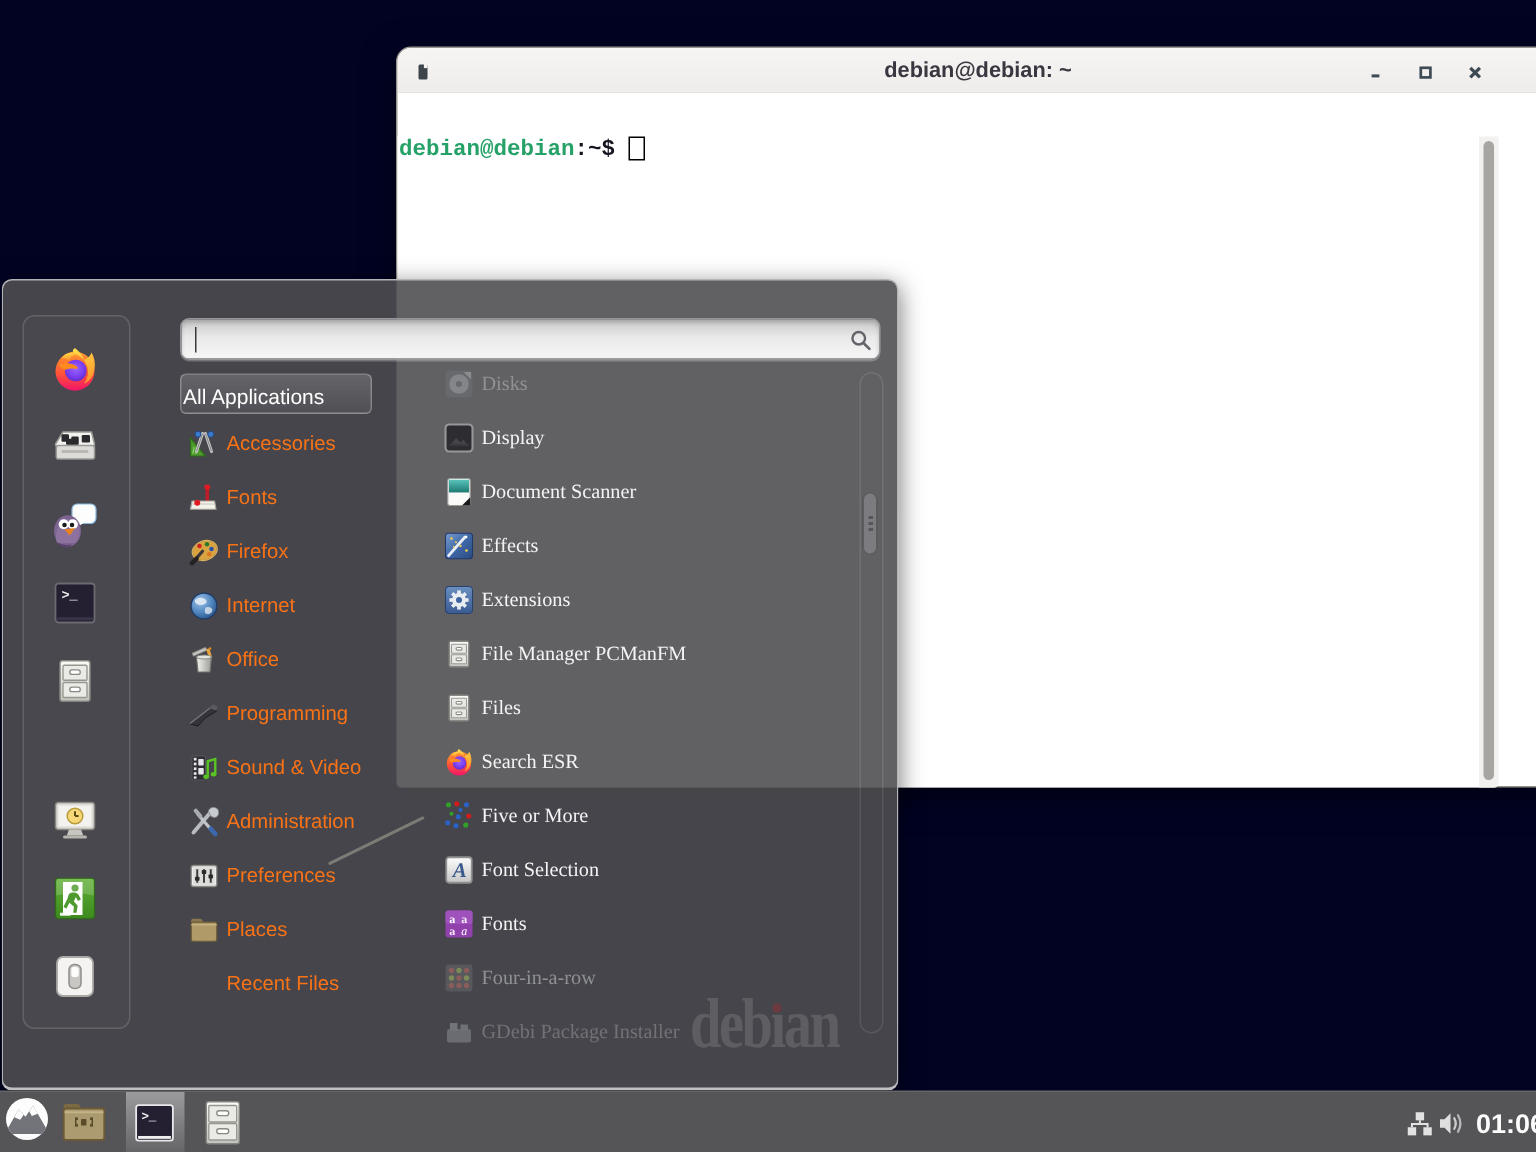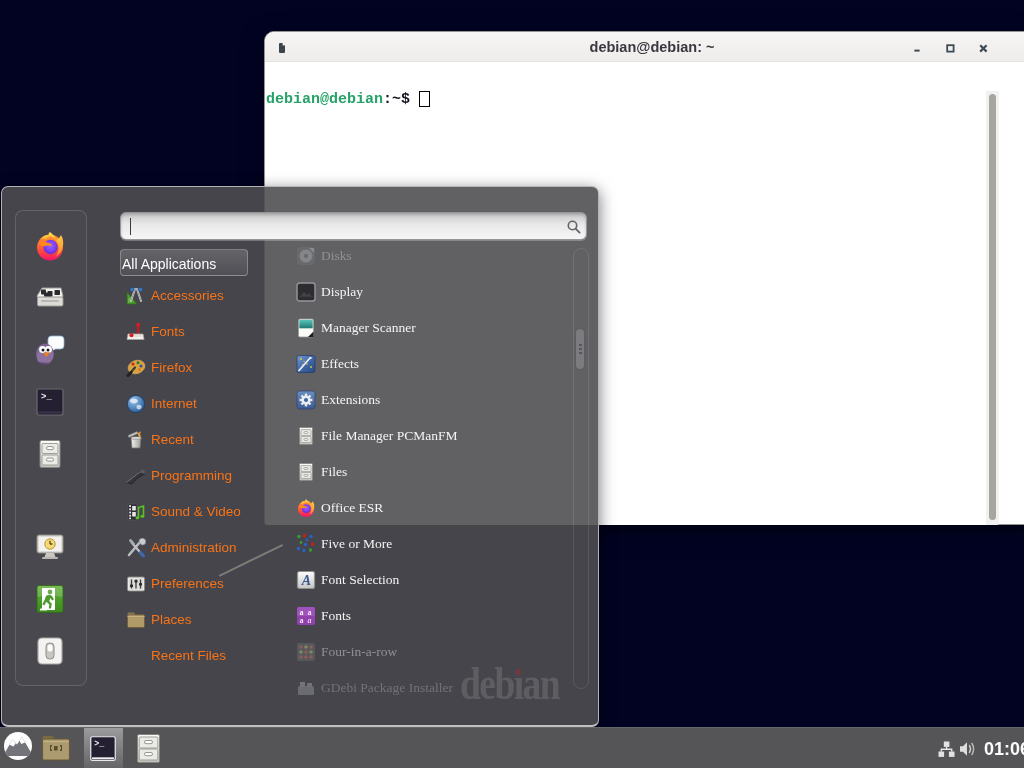--- a/index.html
+++ b/index.html
@@ -115,36 +115,36 @@
         <circle cx="6.5" cy="6.5" r="4.2" fill="none" stroke="#63636a" stroke-width="1.6"></circle>
         <line x1="9.8" y1="9.8" x2="13.6" y2="13.6" stroke="#63636a" stroke-width="1.8" stroke-linecap="round"></line>
       </svg>
   </div>
   <div id="allapps">All Applications</div>
 
   <div class="cat" style="top:99px">Accessories</div>
   <div class="cat" style="top:135px">Fonts</div>
   <div class="cat" style="top:171px">Firefox</div>
   <div class="cat" style="top:207px">Internet</div>
-  <div class="cat" style="top:243px">Recent</div>
+  <div class="cat" style="top:243px">Office</div>
   <div class="cat" style="top:279px">Programming</div>
   <div class="cat" style="top:315px">Sound &amp; Video</div>
   <div class="cat" style="top:351px">Administration</div>
   <div class="cat" style="top:387px">Preferences</div>
   <div class="cat" style="top:423px">Places</div>
   <div class="cat" style="top:459px">Recent Files</div>
 
   <div class="app dim" style="top:59px">Disks</div>
   <div class="app" style="top:95px">Display</div>
-  <div class="app" style="top:131px">Manager Scanner</div>
+  <div class="app" style="top:131px">Document Scanner</div>
   <div class="app" style="top:167px">Effects</div>
   <div class="app" style="top:203px">Extensions</div>
   <div class="app" style="top:239px">File Manager PCManFM</div>
   <div class="app" style="top:275px">Files</div>
-  <div class="app" style="top:311px">Office ESR</div>
+  <div class="app" style="top:311px">Search ESR</div>
   <div class="app" style="top:347px">Five or More</div>
   <div class="app" style="top:383px">Font Selection</div>
   <div class="app" style="top:419px">Fonts</div>
   <div class="app dim" style="top:455px">Four-in-a-row</div>
   <div class="app dim" style="top:491px;opacity:0.6">GDebi Package Installer</div>
 
   <svg class="icon" style="left:124px;top:99px" width="20" height="20" viewBox="0 0 20 20">
       <path d="M1,18 L1,6 L11,18 Z" fill="#4e9a2e" stroke="#2f6a18" stroke-width="0.8"></path>
       <path d="M2.5,16.5 L3.5,12 M4.5,16.5 L6,13.5" stroke="#8ed06a" stroke-width="0.8"></path>
       <path d="M9,3 L5,15 M11,3 L15,15" stroke="#c8c8c8" stroke-width="2" stroke-linecap="round"></path>

